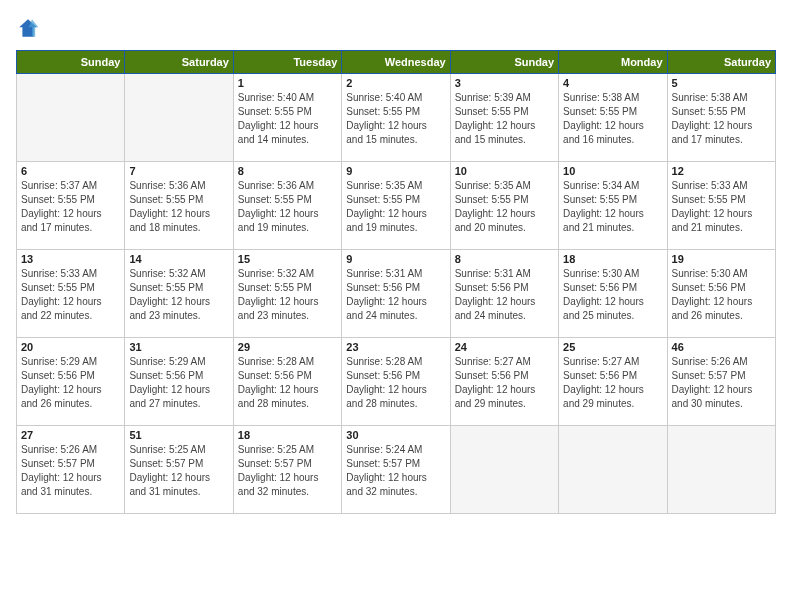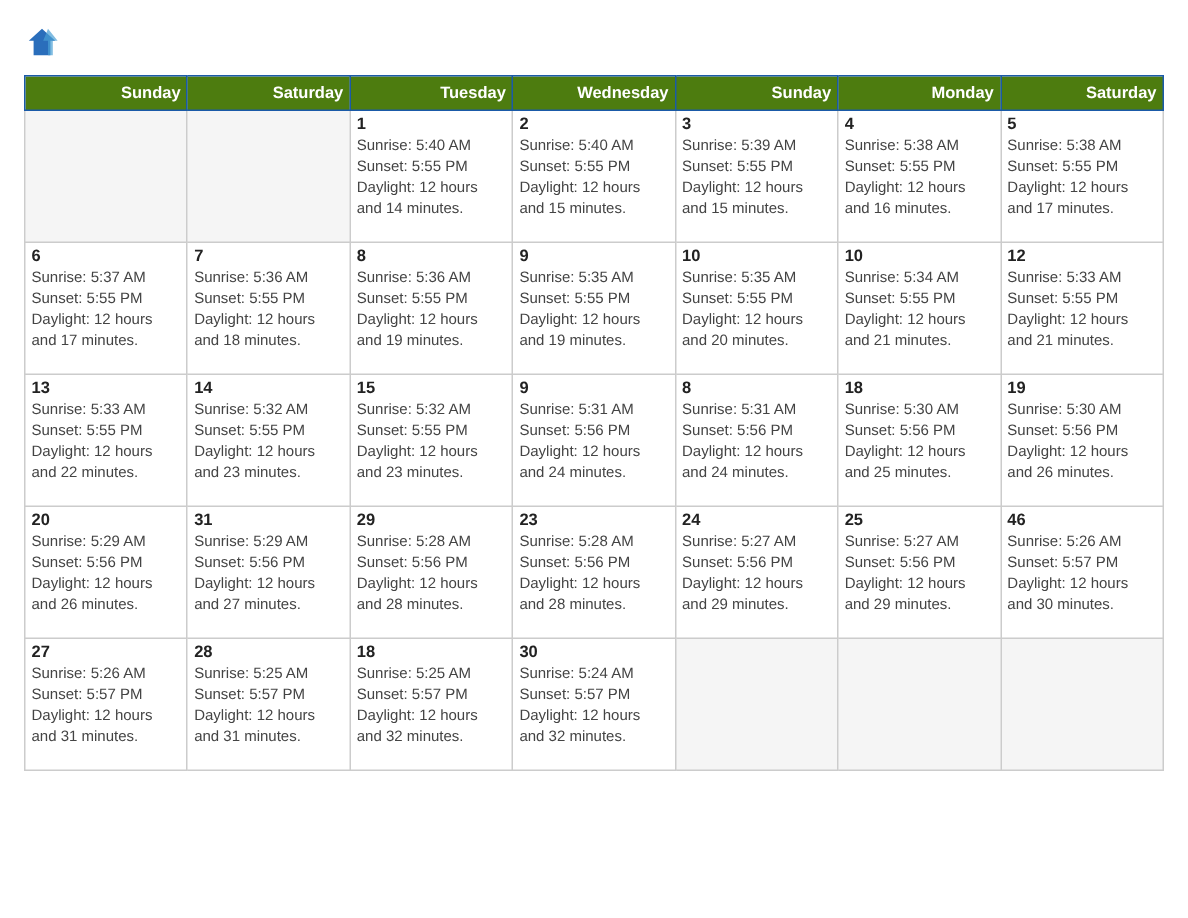--- a/index.html
+++ b/index.html
@@ -281,21 +281,21 @@
           </td>
         </tr>
         <tr>
           <td>
             <div class="day-number">27</div>
             <div class="day-info">Sunrise: 5:26 AM
 Sunset: 5:57 PM
 Daylight: 12 hours and 31 minutes.</div>
           </td>
           <td>
-            <div class="day-number">28</div>
+            <div class="day-number">51</div>
             <div class="day-info">Sunrise: 5:25 AM
 Sunset: 5:57 PM
 Daylight: 12 hours and 31 minutes.</div>
           </td>
           <td>
             <div class="day-number">18</div>
             <div class="day-info">Sunrise: 5:25 AM
 Sunset: 5:57 PM
 Daylight: 12 hours and 32 minutes.</div>
           </td>

